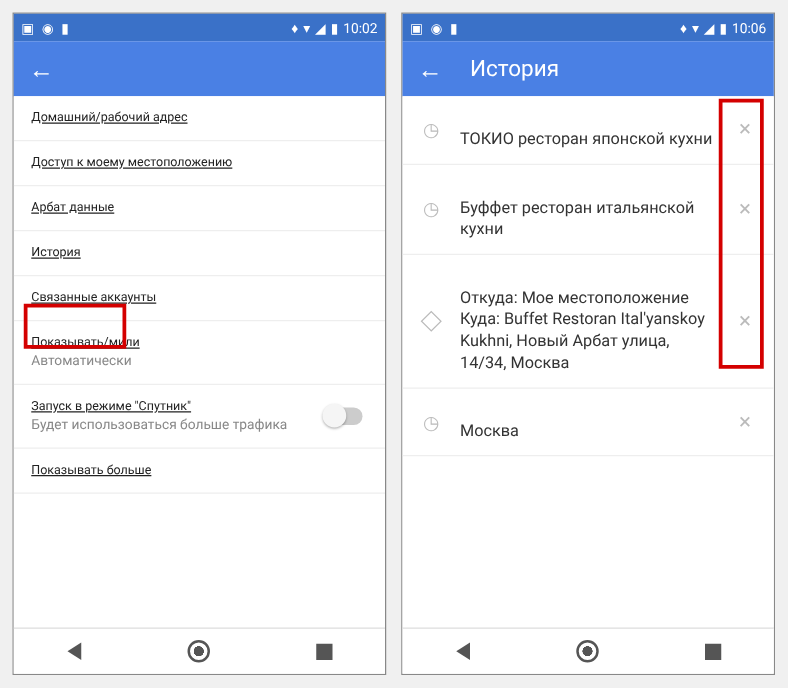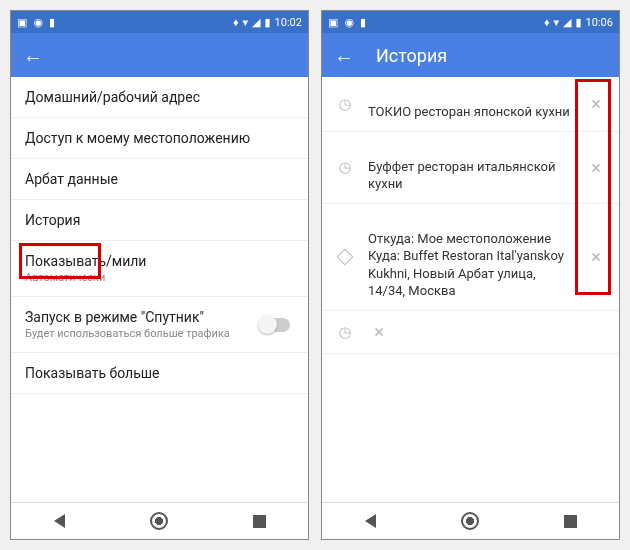--- a/index.html
+++ b/index.html
@@ -52,22 +52,23 @@
     flex: 1;
     overflow: hidden;
     background: #fff;
   }
   .settings-row {
     padding: 12px 14px;
     border-bottom: 1px solid #eee;
     position: relative;
   }
   .settings-title {
-    font-size: 14px;
+    font-size: 10px;
     color: #222;
+    text-decoration: underline;
   }
   .settings-sub {
     font-size: 11px;
     color: #888;
     margin-top: 2px;
   }
   .toggle {
     position: absolute;
     right: 18px;
     top: 50%;
@@ -191,20 +192,23 @@
       <div class="settings-row">
         <div class="settings-title">Доступ к моему местоположению</div>
       </div>
       <div class="settings-row">
         <div class="settings-title">Арбат данные</div>
       </div>
       <div class="settings-row">
         <div class="settings-title">История</div>
       </div>
       <div class="settings-row">
+        <div class="settings-title">Связанные аккаунты</div>
+      </div>
+      <div class="settings-row">
         <div class="settings-title">Показывать/мили</div>
         <div class="settings-sub">Автоматически</div>
       </div>
       <div class="settings-row">
         <div class="settings-title">Запуск в режиме "Спутник"</div>
         <div class="settings-sub">Будет использоваться больше трафика</div>
         <div class="toggle"></div>
       </div>
       <div class="settings-row">
         <div class="settings-title">Показывать больше</div>
@@ -250,20 +254,21 @@
       </div>
       <div class="history-row">
         <div class="history-icon">
           <div class="diamond"></div>
         </div>
         <div class="history-text">Откуда: Мое местоположение<br>Куда: Buffet Restoran Ital'yanskoy Kukhni, Новый Арбат улица, 14/34, Москва</div>
         <div class="history-close">×</div>
       </div>
       <div class="history-row">
         <div class="history-icon">◷</div>
+        <div class="history-text">Москва</div>
         <div class="history-close">×</div>
       </div>
     </div>
   <div class="highlight-close"></div>
   <div class="nav-bar">
     <div class="nav-tri"></div>
     <div class="nav-circ"></div>
     <div class="nav-sq"></div>
   </div>
 </div>

